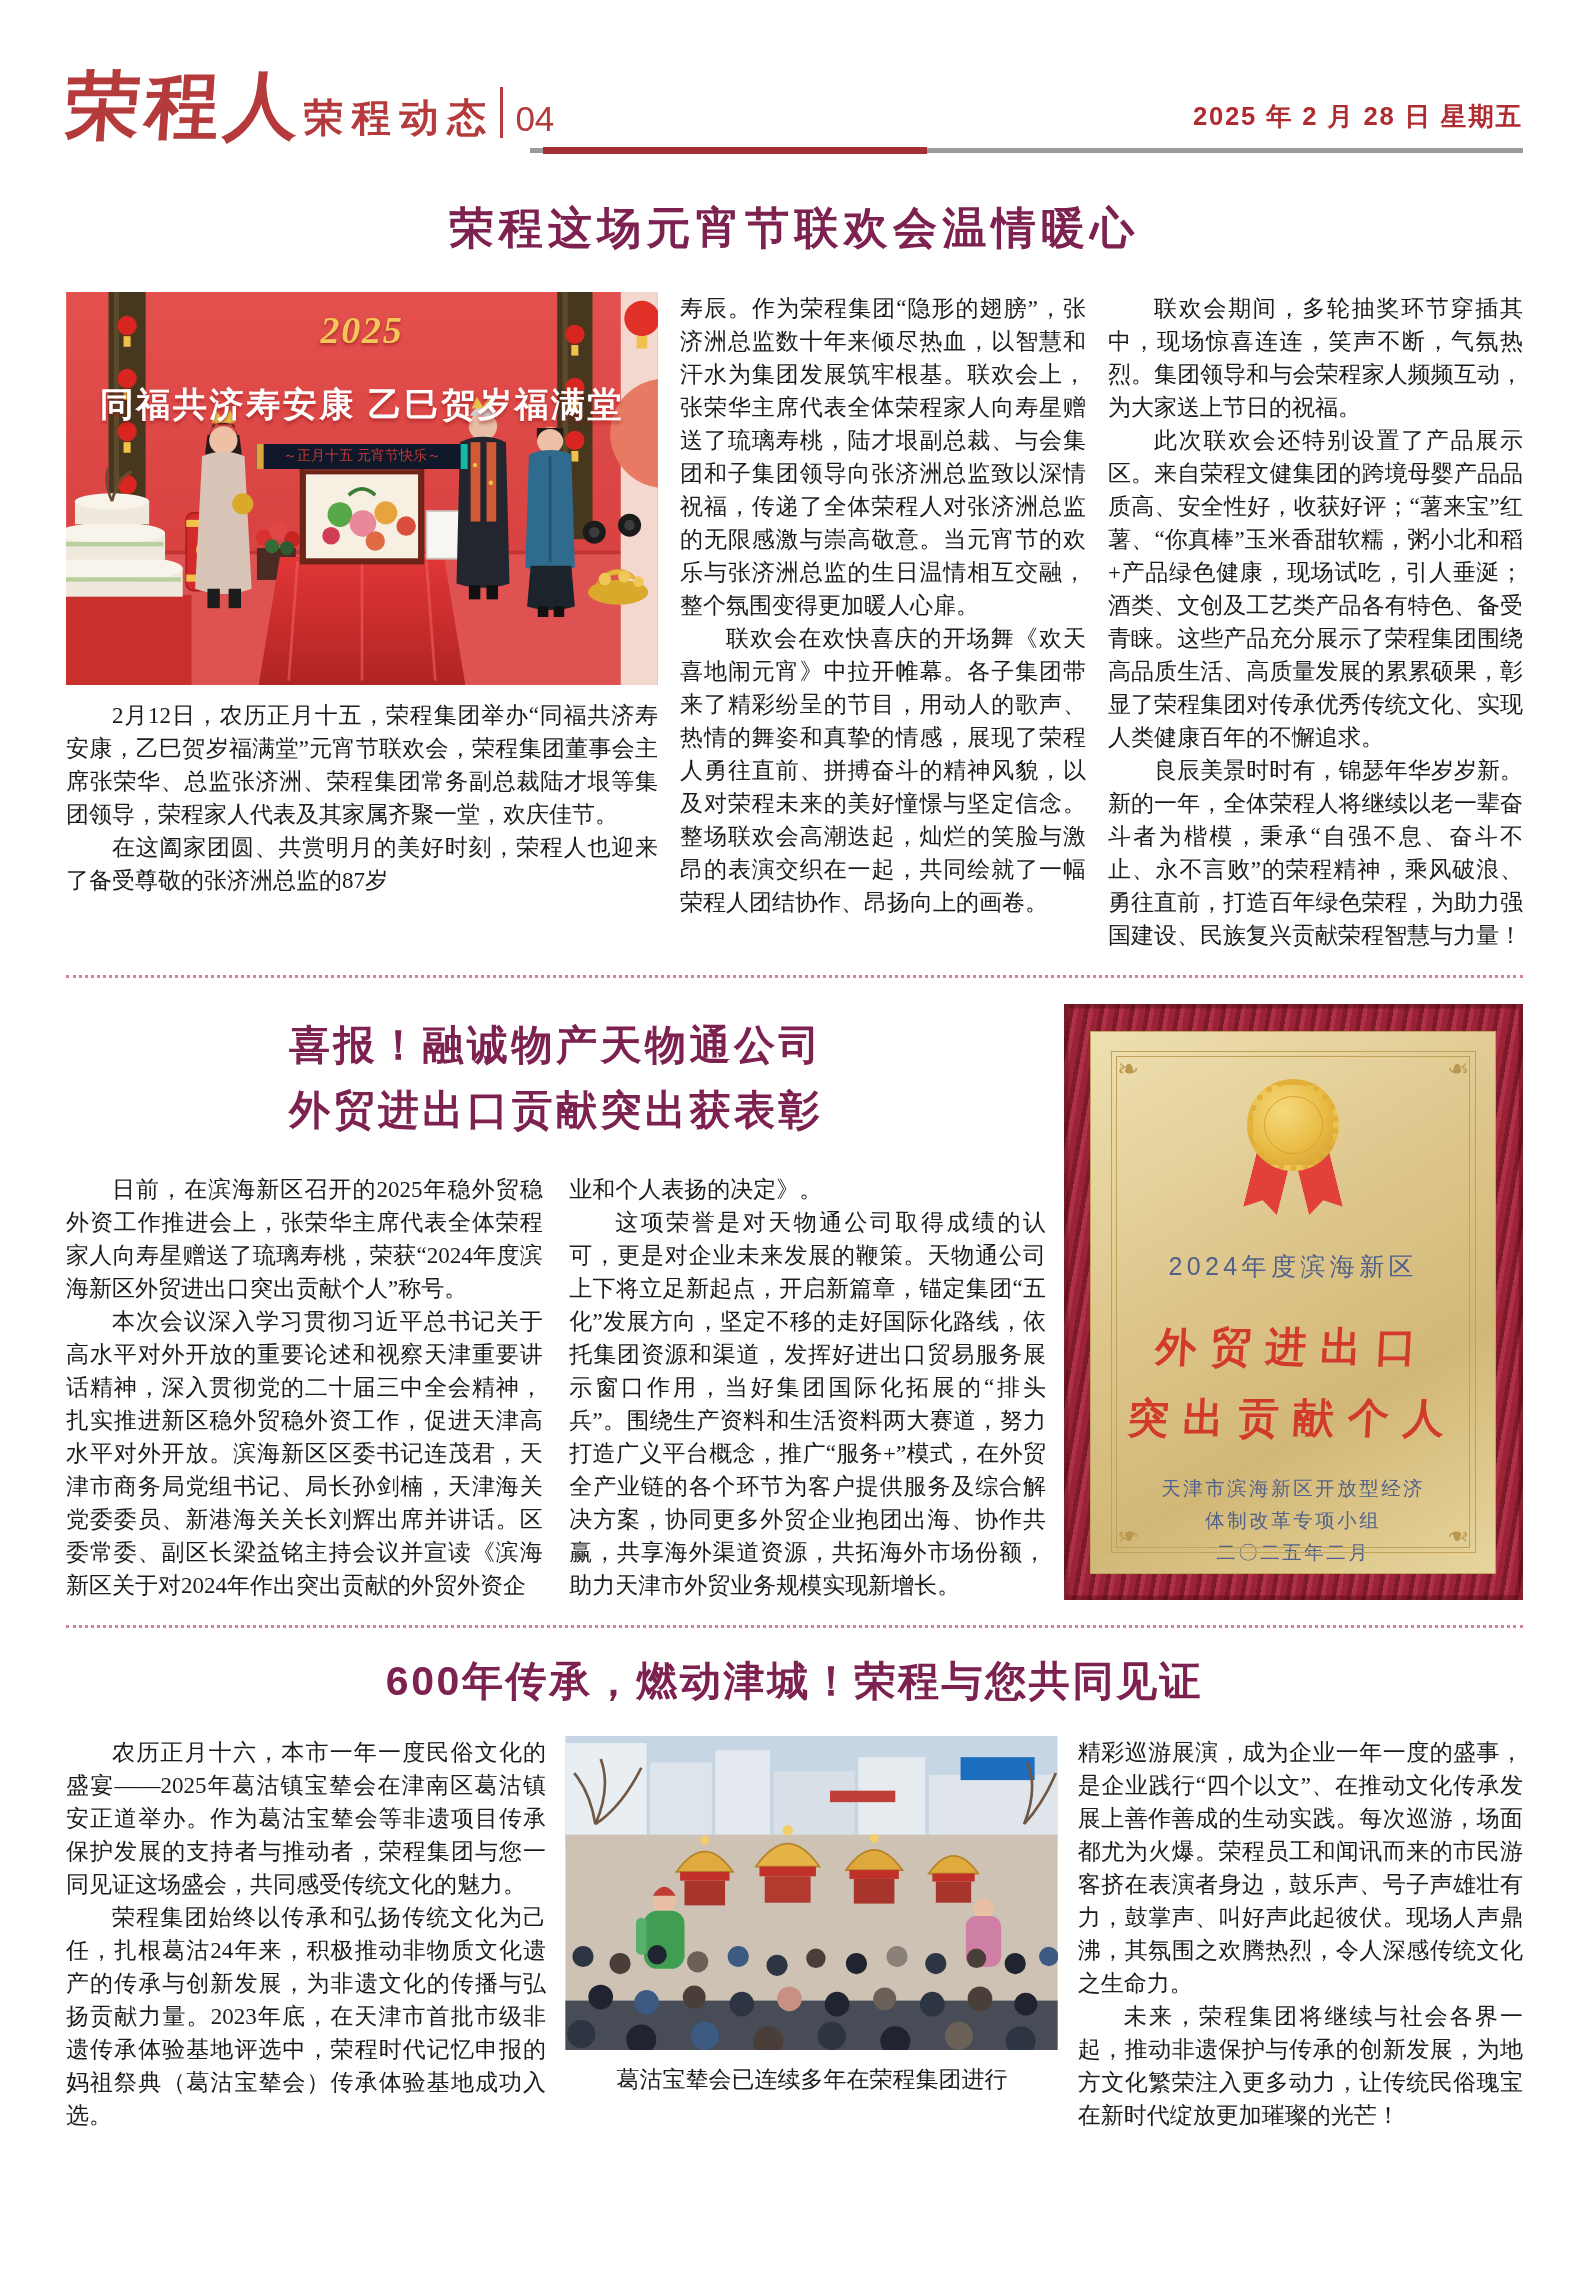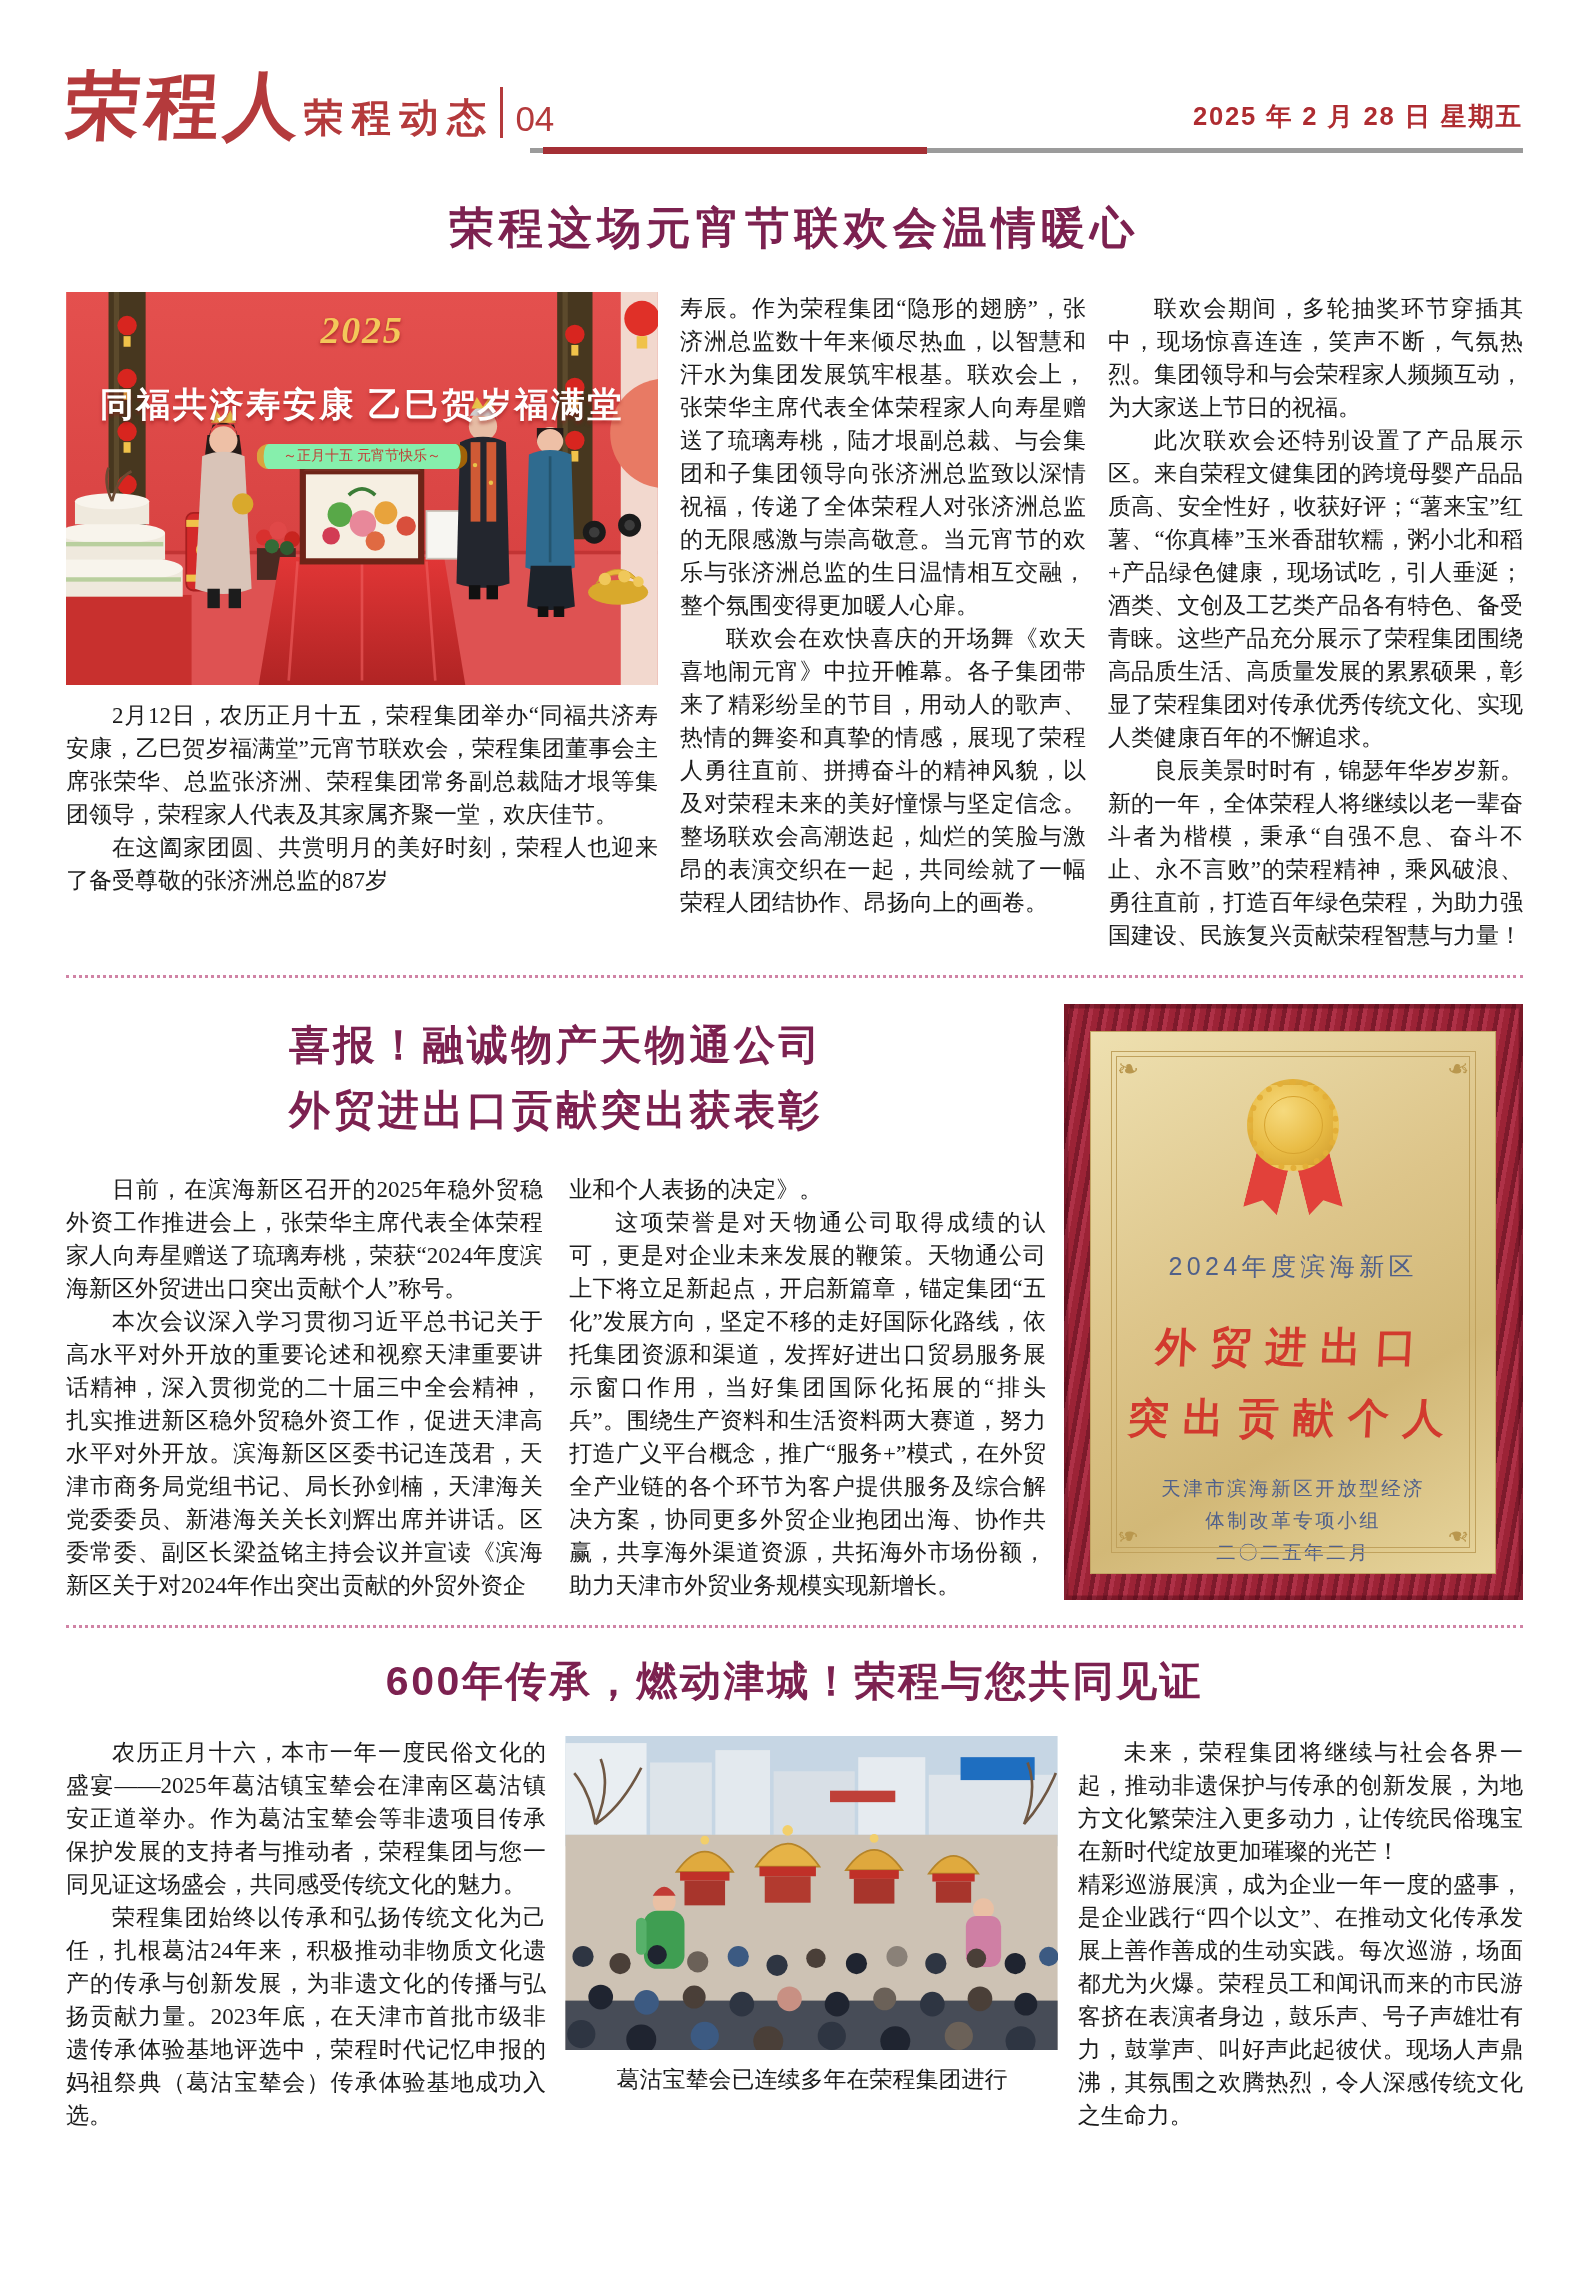--- a/index.html
+++ b/index.html
@@ -50,22 +50,22 @@
   .a1-c3{width:415px;}
   .photo1{width:592px;height:393px;position:relative;margin-bottom:14px;overflow:hidden;}
   .photo1 svg{position:absolute;inset:0;}
   .p1-year{position:absolute;top:16px;width:100%;text-align:center;
            font-family:"Liberation Serif","DejaVu Serif",serif;font-style:italic;font-weight:bold;
            font-size:38px;color:#f3c75a;text-shadow:0 1.8px 3.5px rgba(120,10,10,.55);letter-spacing:1.8px;}
   .p1-banner{position:absolute;top:90px;width:100%;text-align:center;
              font-family:"Liberation Sans","DejaVu Sans",sans-serif;font-weight:bold;
              font-size:34px;color:#ffffff;letter-spacing:2.6px;text-shadow:0 2.6px 3.5px rgba(140,20,20,.5);}
   .p1-scroll{position:absolute;top:152px;left:50%;transform:translateX(-50%);
-             background:#86efac;border-left:7px solid #d9a43c;border-right:7px solid #a16207;
-             border-radius:12px;padding:3.5px 19.4px;font-size:14px;color:#c23b35;
+             background:#0f172a;border-left:7px solid #d9a43c;border-right:7px solid #14b8a6;
+             border-radius:0;padding:3.5px 19.4px;font-size:14px;color:#c23b35;
              font-family:"Liberation Sans","DejaVu Sans",sans-serif;white-space:nowrap;}
 
   
   .a2{display:flex;gap:17.7px;margin:26.5px 66px 0 66px;}
   .a2-left{width:980px;}
   .a2-title{font-size:41px;line-height:65px;letter-spacing:3.5px;margin-top:8.8px;}
   .a2-cols{display:flex;gap:26.5px;margin-top:30px;}
   .a2-cols>div{width:477px;}
   .plaque{width:459px;height:596px;
           background:repeating-linear-gradient(100deg,#9c2336 0 6.2px,#7d1a2b 6.2px 10.6px,#ae3147 10.6px 15px);
@@ -446,20 +446,20 @@
                 <circle cx="374" cy="346" r="17" fill="#1f2430"></circle>
               <circle cx="446" cy="340" r="16" fill="#6b6158"></circle>
                 <circle cx="516" cy="346" r="17" fill="#2e3542"></circle>
             </g>
           </svg>
         </div>
         <div class="caption">葛沽宝辇会已连续多年在荣程集团进行</div>
       </div>
 
       <div class="a3-c3">
+        <p class="body">精彩巡游展演，成为企业一年一度的盛事，是企业践行“四个以文”、在推动文化传承发展上善作善成的生动实践。每次巡游，场面都尤为火爆。荣程员工和闻讯而来的市民游客挤在表演者身边，鼓乐声、号子声雄壮有力，鼓掌声、叫好声此起彼伏。现场人声鼎沸，其氛围之欢腾热烈，令人深感传统文化之生命力。</p>
         <p class="body indent">未来，荣程集团将继续与社会各界一起，推动非遗保护与传承的创新发展，为地方文化繁荣注入更多动力，让传统民俗瑰宝在新时代绽放更加璀璨的光芒！</p>
-        <p class="body">精彩巡游展演，成为企业一年一度的盛事，是企业践行“四个以文”、在推动文化传承发展上善作善成的生动实践。每次巡游，场面都尤为火爆。荣程员工和闻讯而来的市民游客挤在表演者身边，鼓乐声、号子声雄壮有力，鼓掌声、叫好声此起彼伏。现场人声鼎沸，其氛围之欢腾热烈，令人深感传统文化之生命力。</p>
       </div>
     </div>
   </div>
 
 </div>
 
 
 </body></html>

